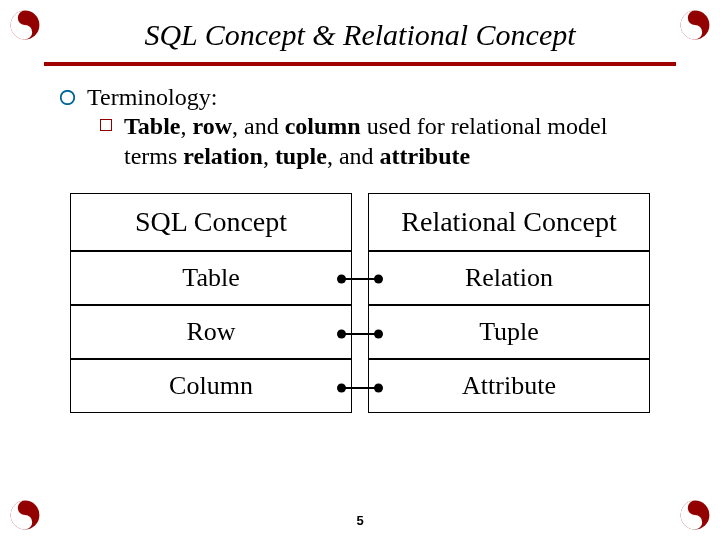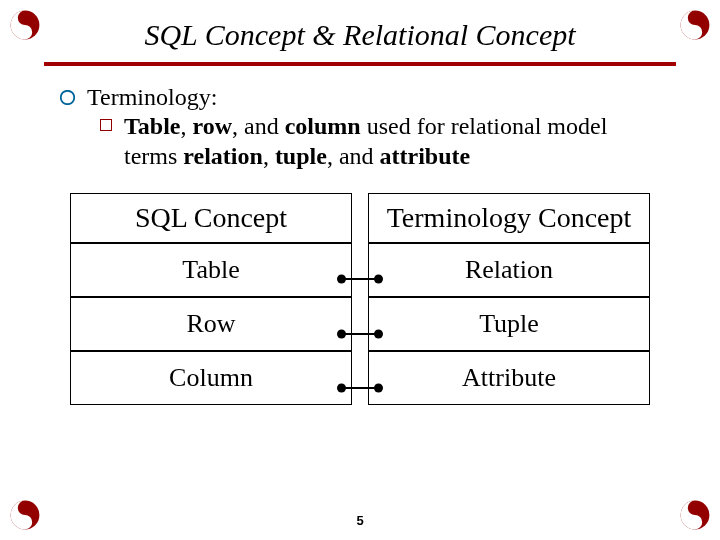--- a/index.html
+++ b/index.html
@@ -86,21 +86,21 @@
     border: 1px solid #000;
     background: #fff;
     text-align: center;
     vertical-align: middle;
     height: 54px;
     font-size: 26px;
     position: relative;
   }
   .concept-table .hdr {
     font-size: 28px;
-    height: 50px;
+    height: 58px;
   }
   .connector {
     position: absolute;
     height: 1.5px;
     background: #000;
     left: 50%;
     transform: translateX(-50%);
     width: 38px;
   }
   .connector::before, .connector::after {
@@ -176,21 +176,21 @@
     <span class="q-icon"></span>
     <span class="q-text"><b>Table</b>, <b>row</b>, and <b>column</b> used for relational model terms <b>relation</b>, <b>tuple</b>, and <b>attribute</b></span>
   </div>
 </div>
 
 <div class="table-wrap">
   <table class="concept-table">
     <tbody>
         <tr>
       <td class="hdr">SQL Concept</td>
-      <td class="hdr">Terminology Concept</td>
+      <td class="hdr">Relational Concept</td>
     </tr>
     <tr>
       <td>Table</td>
       <td>Relation</td>
     </tr>
     <tr>
       <td>Row</td>
       <td>Tuple</td>
     </tr>
     <tr>

